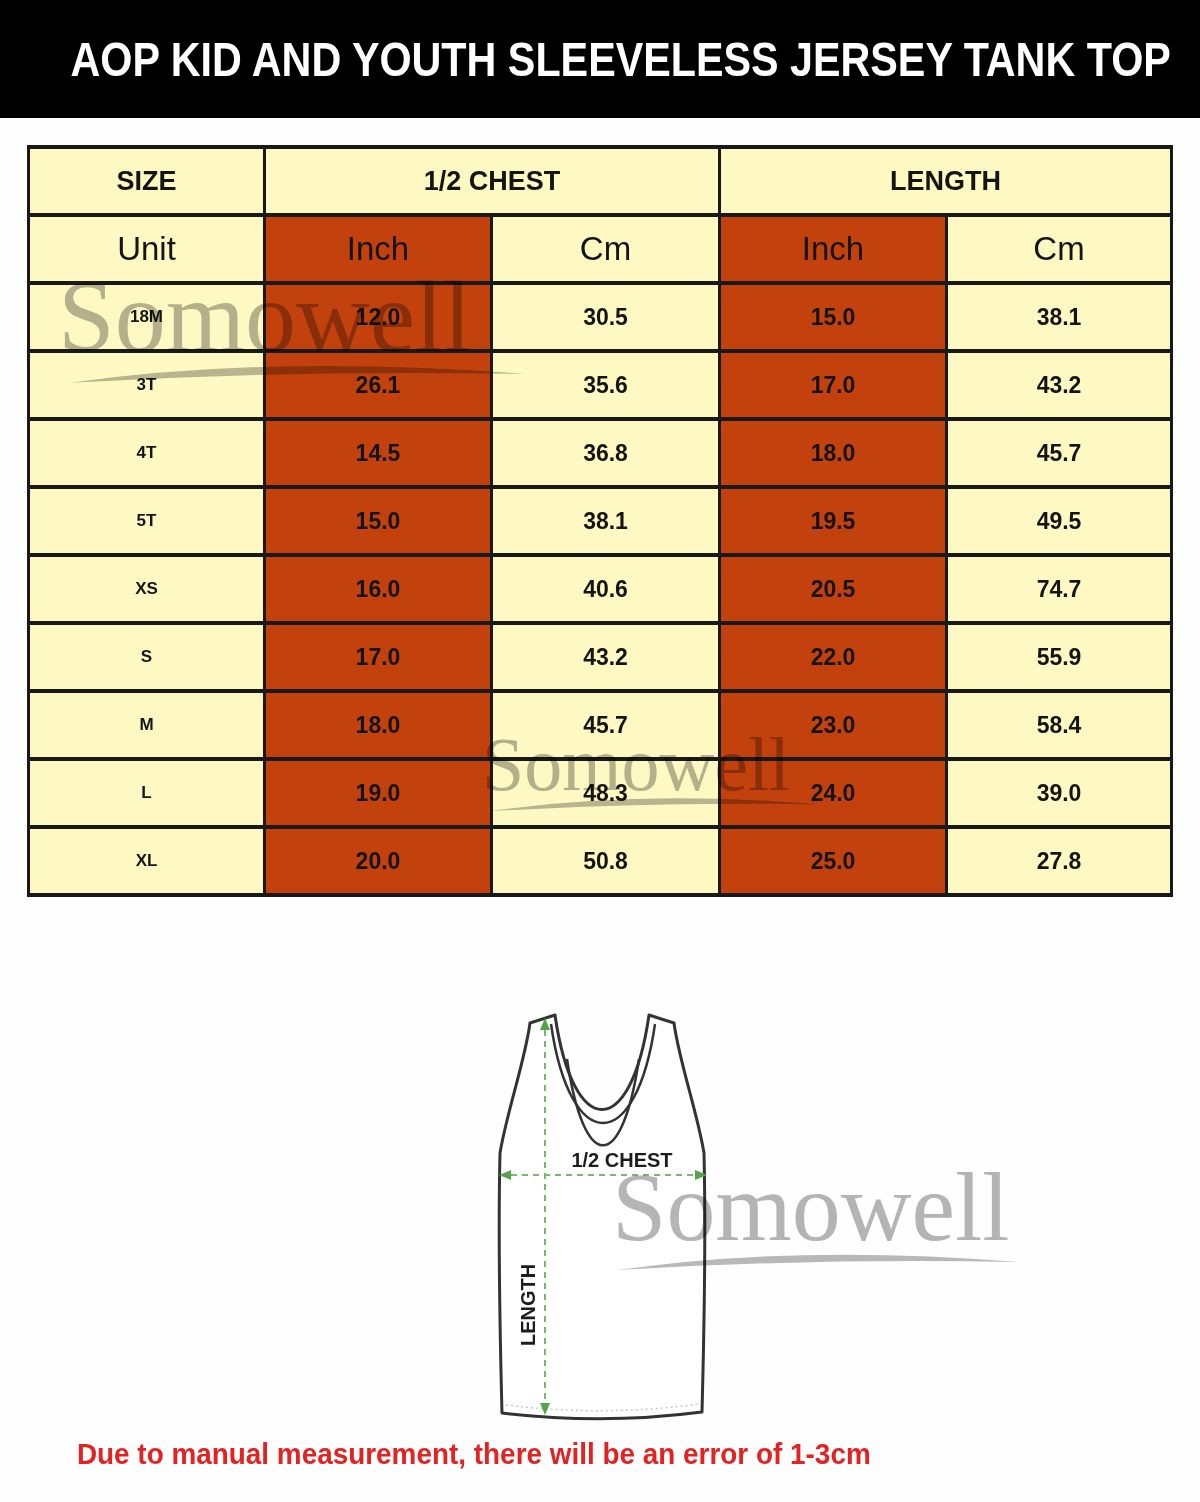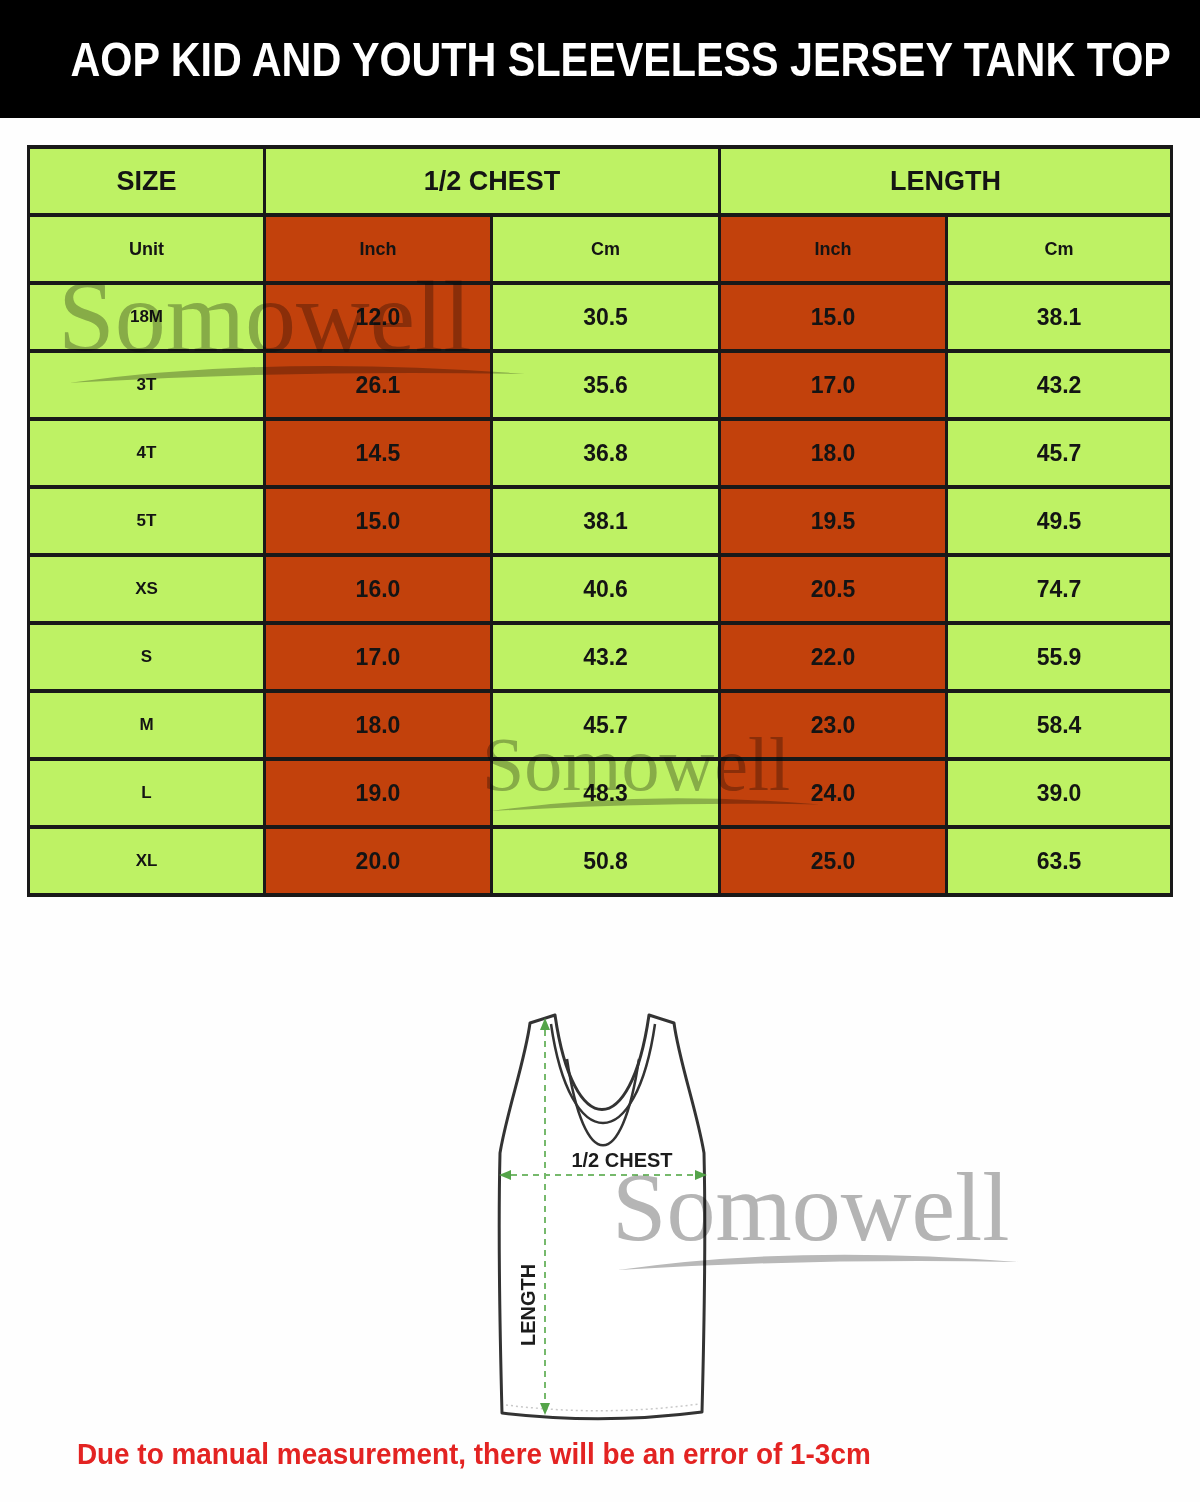--- a/index.html
+++ b/index.html
@@ -10,24 +10,24 @@
   #banner{position:absolute;left:0;top:0;width:1200px;height:118px;background:#000000;
           display:flex;align-items:center;justify-content:center;padding-left:21px;}
   #banner .title{color:#ffffff;font-size:48px;font-weight:bold;white-space:nowrap;
           transform:scaleX(.86);transform-origin:center;letter-spacing:0px;}
 
   
   #size-table{position:absolute;left:27px;top:145px;width:1143px;border-collapse:collapse;
           table-layout:fixed;}
   #size-table td{border:3px solid #191919;border-top-width:4px;border-bottom-width:4px;
           height:64px;text-align:center;vertical-align:middle;padding:0;color:#141414;}
-  #size-table td.g{background:#bef264;}
+  #size-table td.g{background:#fef9c3;}
   #size-table td.w{background:#c2410c;}
   #size-table td.hdr{font-weight:bold;font-size:27px;}
-  #size-table td.unit{font-weight:bold;font-size:18px;}
+  #size-table td.unit{font-weight:normal;font-size:33px;}
   #size-table td.sz{font-weight:bold;font-size:17px;}
   #size-table td.val{font-weight:600;font-size:23px;}
 
   
   .wm{position:absolute;font-family:"Liberation Serif",serif;color:#b5b5b5;line-height:1;
       white-space:nowrap;mix-blend-mode:multiply;z-index:6;pointer-events:none;}
   #wm1{left:58px;top:266px;font-size:102px;}
   #wm2{left:482px;top:726px;font-size:76px;}
   #wm3{left:612px;top:1158px;font-size:98px;}
   .swoosh{position:absolute;mix-blend-mode:multiply;z-index:6;pointer-events:none;}
@@ -127,21 +127,21 @@
       <td class="w val">19.0</td>
       <td class="g val">48.3</td>
       <td class="w val">24.0</td>
       <td class="g val">39.0</td>
     </tr>
     <tr>
       <td class="g sz">XL</td>
       <td class="w val">20.0</td>
       <td class="g val">50.8</td>
       <td class="w val">25.0</td>
-      <td class="g val">63.5</td>
+      <td class="g val">27.8</td>
     </tr>
     </tbody>
   </table>
 
   <div class="wm" id="wm1">Somowell</div>
   <svg class="swoosh" id="sw1" viewBox="0 0 100 10" preserveAspectRatio="none">
     <path d="M0,9 Q45,-4 100,5 Q50,3 0,9 Z" fill="#b9b9b9"></path>
   </svg>
 
   <div class="wm" id="wm2">Somowell</div>

